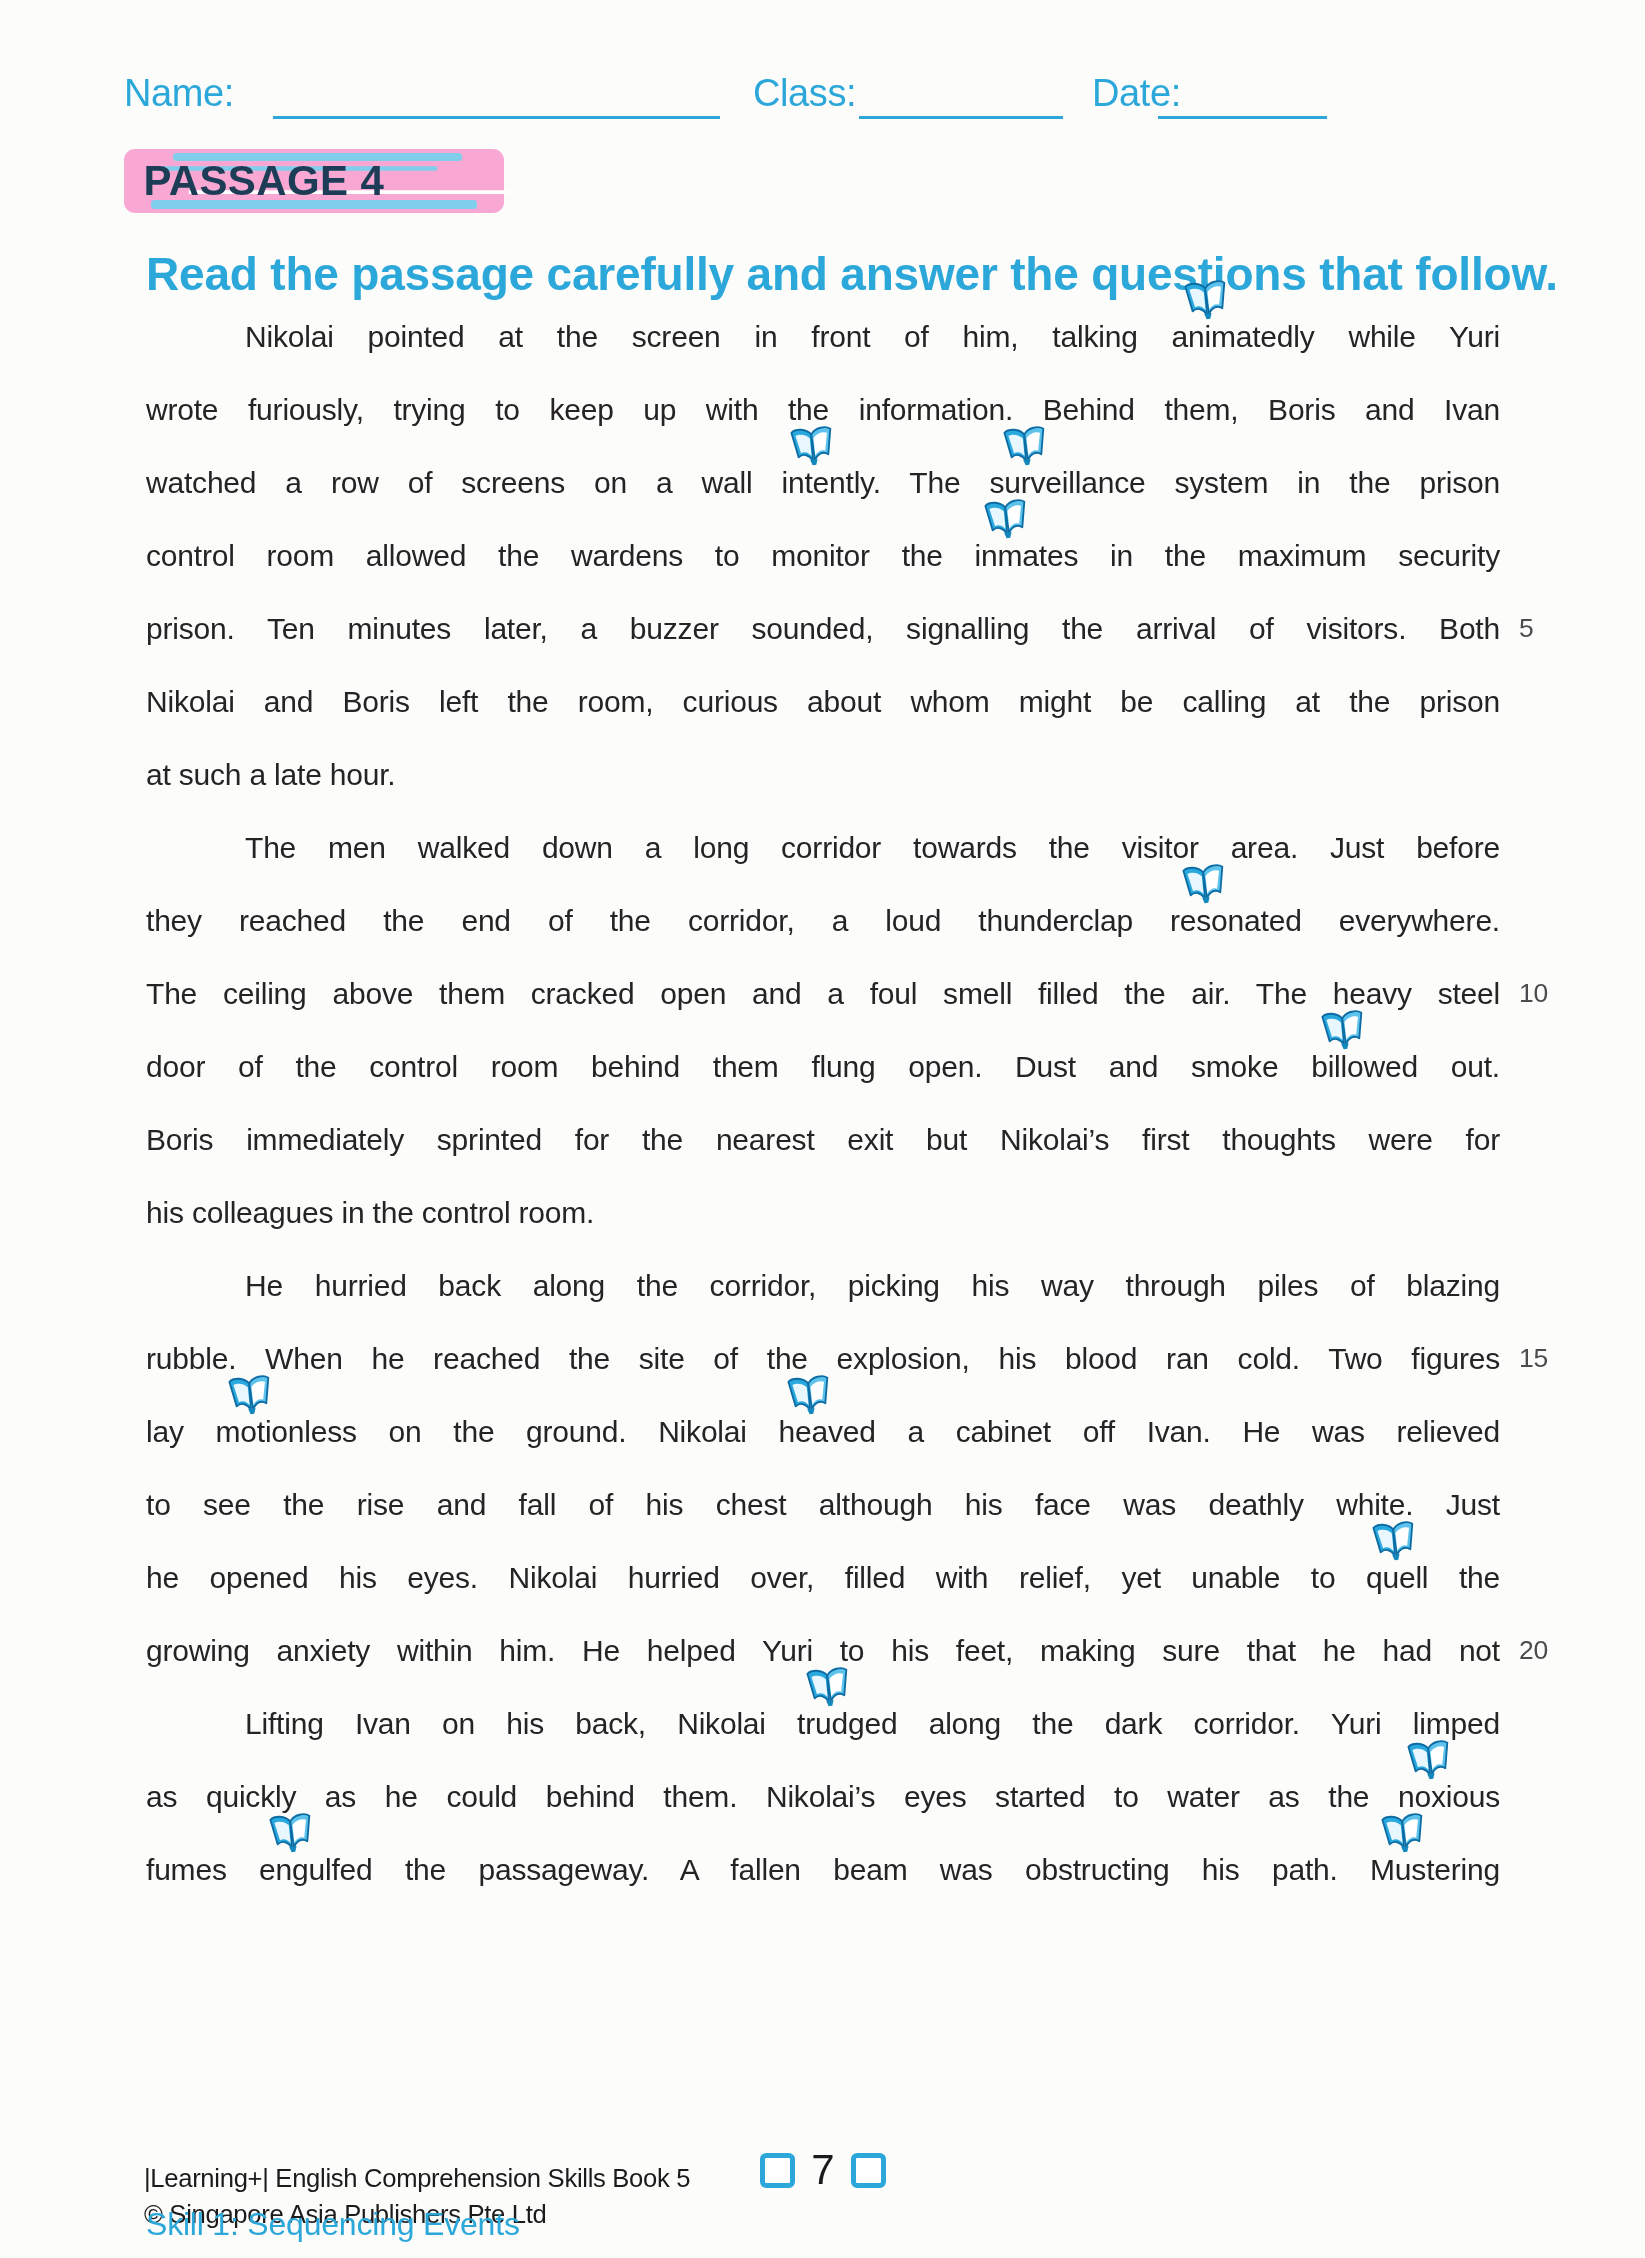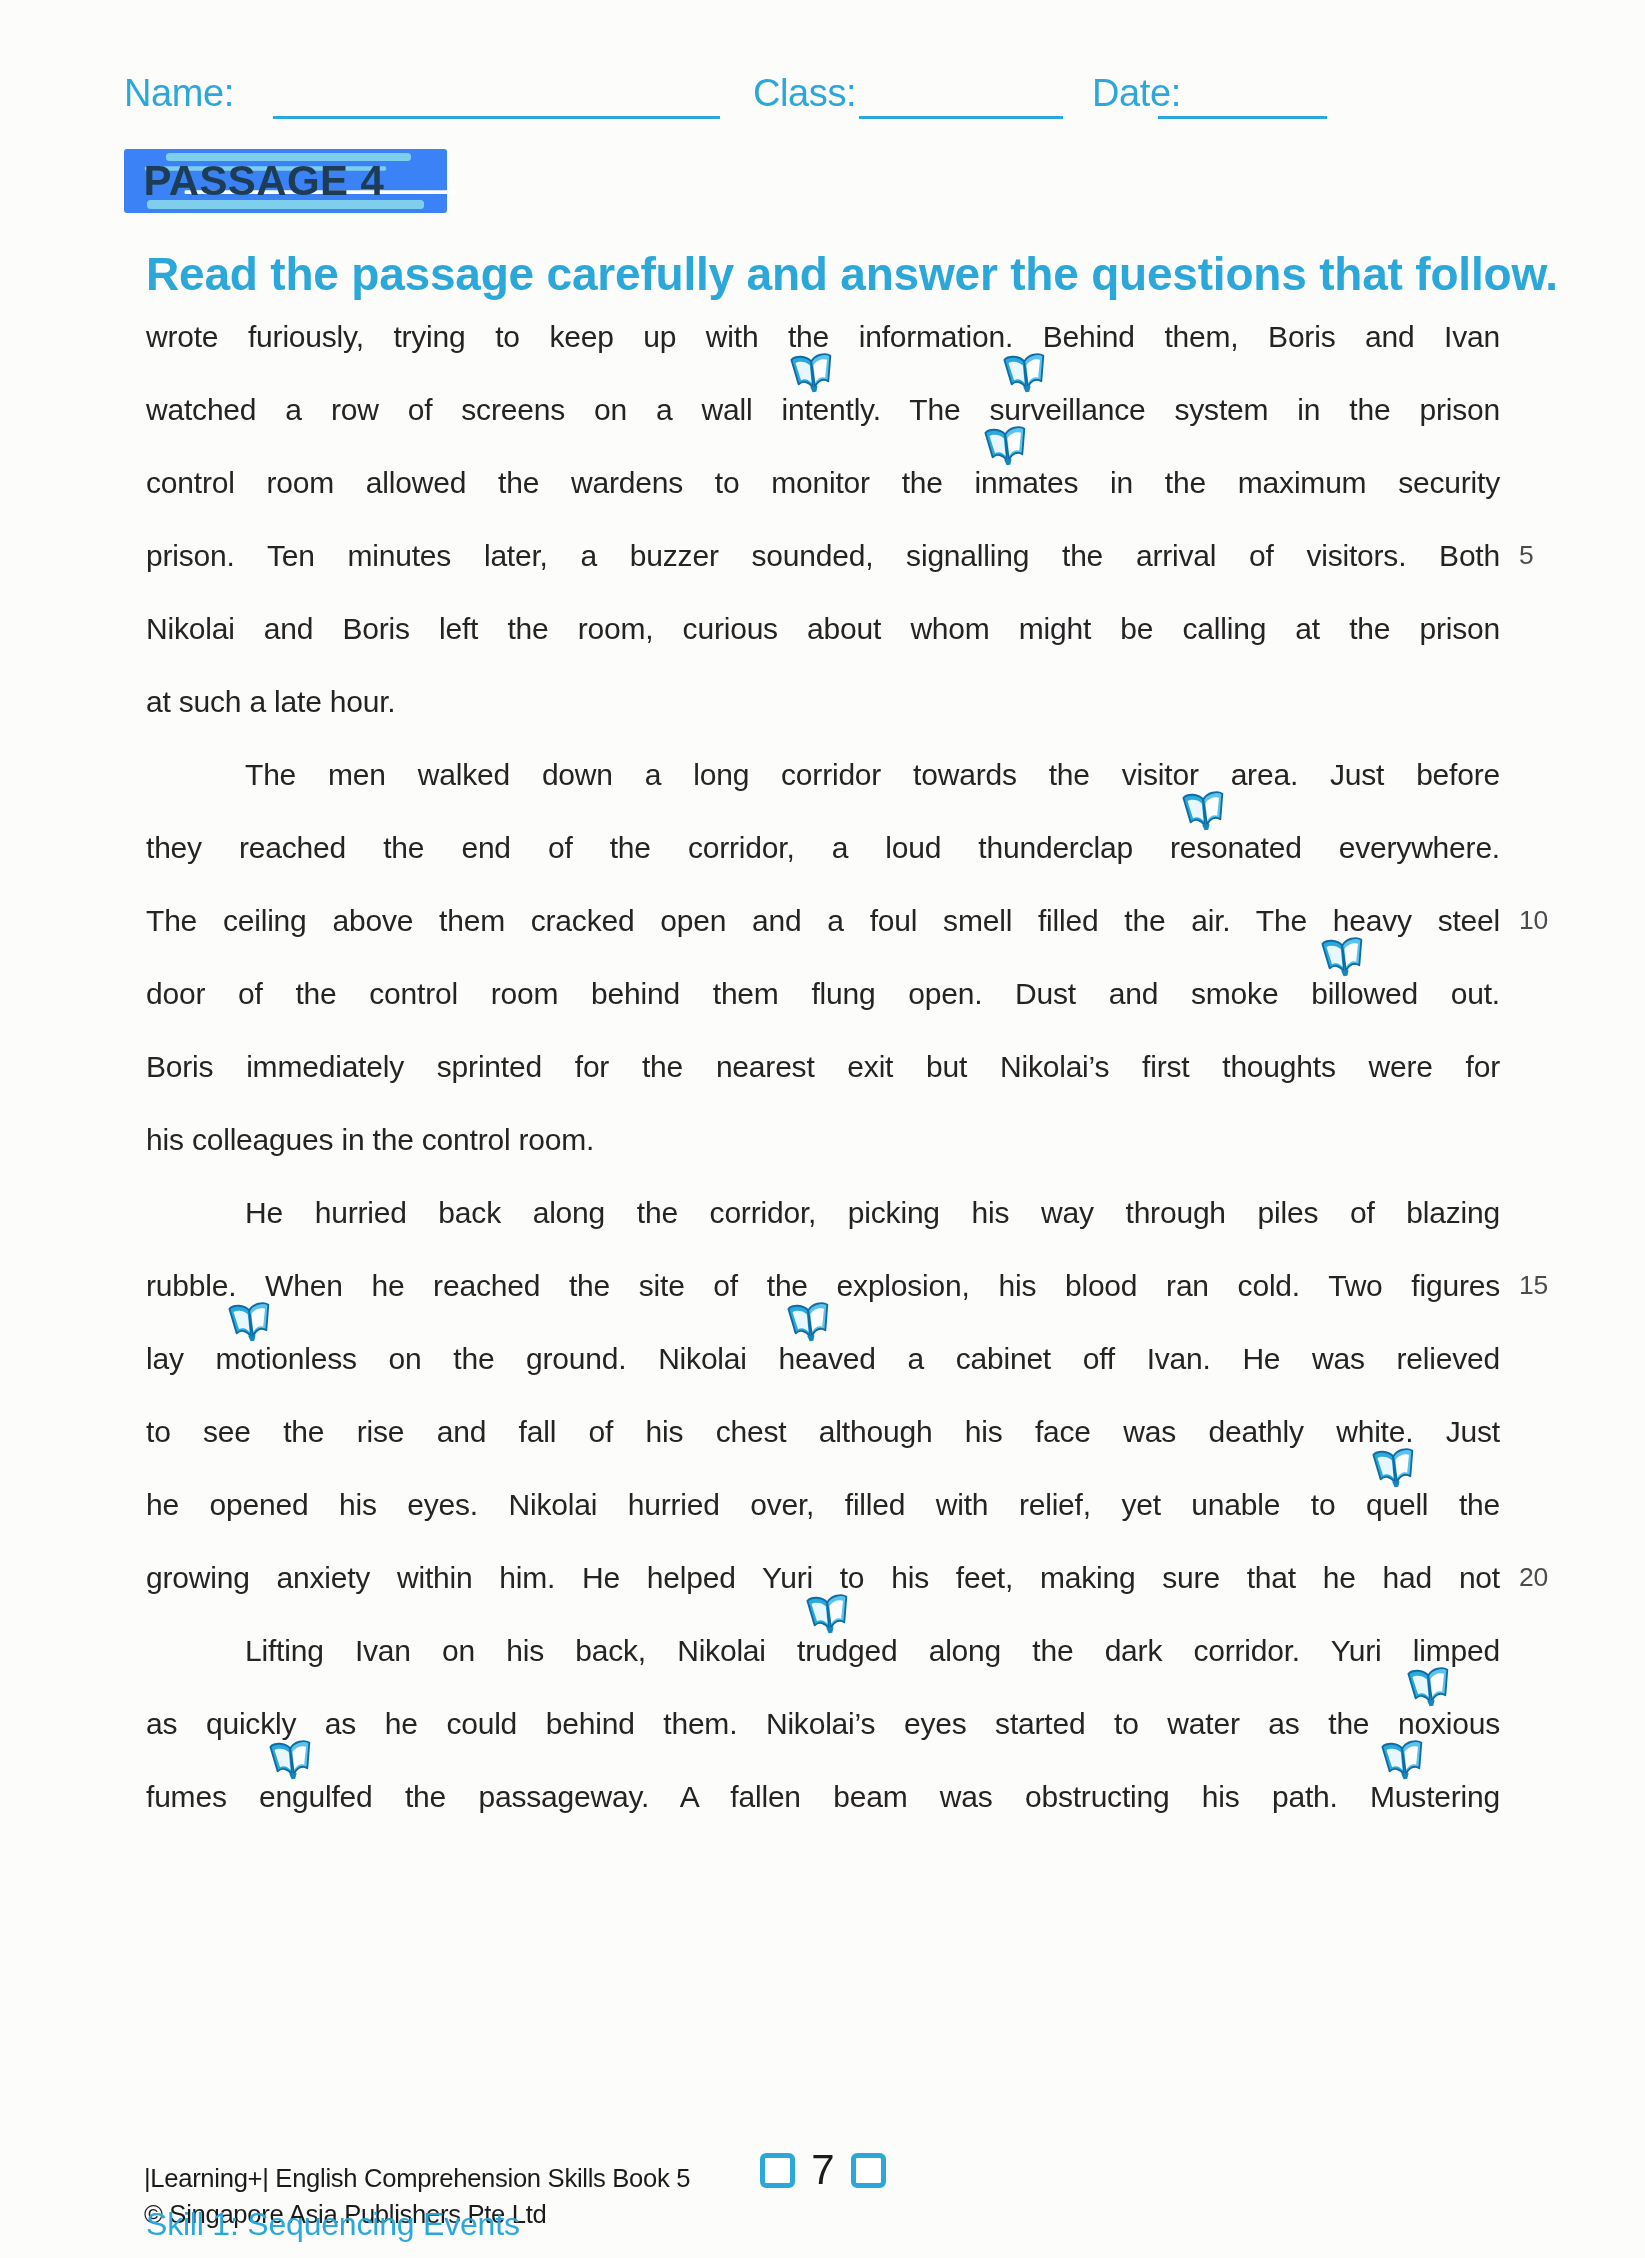--- a/index.html
+++ b/index.html
@@ -19,22 +19,22 @@
   .hdr-line{position:absolute;top:116px;border-bottom:3.5px solid #2ba7d9;}
   #name-label{left:124px;}
   #name-line{left:273px;width:447px;}
   #class-label{left:753px;}
   #class-line{left:859px;width:204px;}
   #date-label{left:1092px;}
   #date-line{left:1158px;width:169px;}
 
   
   .banner{
-    position:absolute;left:124px;top:149px;width:323px;height:64px;
-    background:#3b82f6;border-radius:3px;
+    position:absolute;left:124px;top:149px;width:380px;height:64px;
+    background:#f9a8d4;border-radius:11px;
   }
   .banner::before{
     content:"";position:absolute;left:13%;top:4.4px;width:76%;height:8px;
     background:#7fceec;border-radius:3.5px;
     box-shadow:-23px 11.5px 0 -1.8px #7fceec;
   }
   .banner::after{
     content:"";position:absolute;left:7%;bottom:4.4px;width:86%;height:8.8px;
     background:#7fceec;border-radius:3.5px;
     box-shadow:35px -12.4px 0 -2.6px #ffffff;
@@ -104,20 +104,27 @@
   <span class="hdr-label" id="date-label">Date:</span>
   <div class="hdr-line" id="date-line"></div>
 
   <div class="banner">
     <span class="title">PASSAGE 4</span>
   </div>
 
   <div class="instruction">Read the passage carefully and answer the questions that follow.</div>
 
   <div class="passage">
+      <div class="pline indent just">Nikolai pointed at the screen in front of him, talking <span class="vocab"><svg viewBox="0 0 48 44" xmlns="http://www.w3.org/2000/svg">
+    <path d="M24 9 C19 2 8 1 3 5 L8 32 C13 28 19 30 23 37 Z" fill="#2aa9df" stroke="#0d6ca3" stroke-width="2" stroke-linejoin="round"></path>
+    <path d="M24 9 C29 2 40 1 45 5 L40 32 C35 28 29 30 25 37 Z" fill="#5ec3ec" stroke="#0d6ca3" stroke-width="2" stroke-linejoin="round"></path>
+    <path d="M22 13 C18 8 11 7 7 9 L11 28 C15 26 19 28 22 32 Z" fill="#e8f6fd"></path>
+    <path d="M26 13 C30 8 37 7 41 9 L37 28 C33 26 29 28 26 32 Z" fill="#ffffff"></path>
+    <path d="M20 36 L28 36 L26 42 L22 42 Z" fill="#1488bd"></path>
+  </svg>animatedly</span> while Yuri</div>
       <div class="pline just">wrote furiously, trying to keep up with the information. Behind them, Boris and Ivan</div>
       <div class="pline just">watched a row of screens on a wall <span class="vocab"><svg viewBox="0 0 48 44" xmlns="http://www.w3.org/2000/svg">
     <path d="M24 9 C19 2 8 1 3 5 L8 32 C13 28 19 30 23 37 Z" fill="#2aa9df" stroke="#0d6ca3" stroke-width="2" stroke-linejoin="round"></path>
     <path d="M24 9 C29 2 40 1 45 5 L40 32 C35 28 29 30 25 37 Z" fill="#5ec3ec" stroke="#0d6ca3" stroke-width="2" stroke-linejoin="round"></path>
     <path d="M22 13 C18 8 11 7 7 9 L11 28 C15 26 19 28 22 32 Z" fill="#e8f6fd"></path>
     <path d="M26 13 C30 8 37 7 41 9 L37 28 C33 26 29 28 26 32 Z" fill="#ffffff"></path>
     <path d="M20 36 L28 36 L26 42 L22 42 Z" fill="#1488bd"></path>
   </svg>intently</span>. The <span class="vocab"><svg viewBox="0 0 48 44" xmlns="http://www.w3.org/2000/svg">
     <path d="M24 9 C19 2 8 1 3 5 L8 32 C13 28 19 30 23 37 Z" fill="#2aa9df" stroke="#0d6ca3" stroke-width="2" stroke-linejoin="round"></path>
     <path d="M24 9 C29 2 40 1 45 5 L40 32 C35 28 29 30 25 37 Z" fill="#5ec3ec" stroke="#0d6ca3" stroke-width="2" stroke-linejoin="round"></path>

